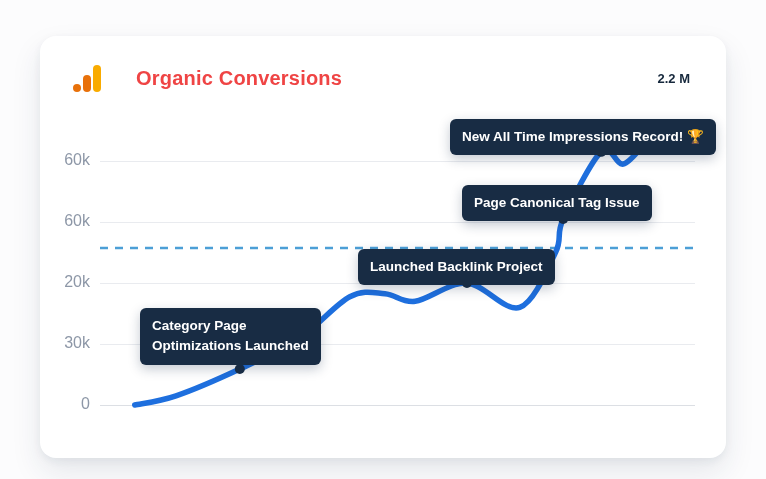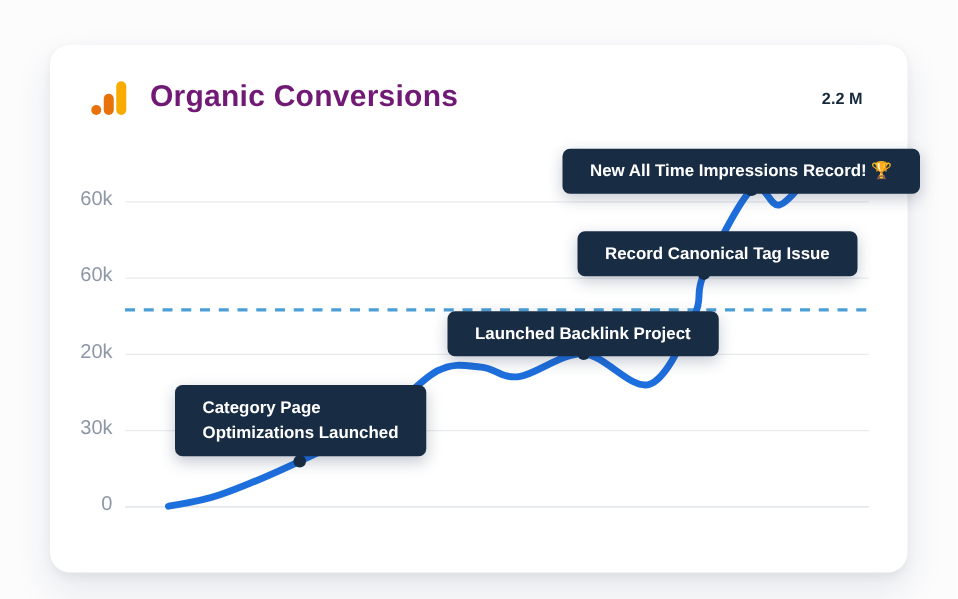--- a/index.html
+++ b/index.html
@@ -14,31 +14,31 @@
     box-shadow:0 14px 30px rgba(25,45,75,.10),0 3px 8px rgba(25,45,75,.06);
   }
   .header{
     position:absolute;left:32px;top:24px;right:36px;height:36px;
     display:flex;align-items:center;z-index:5;
   }
   .ga-icon{width:30px;height:30px;position:relative;margin-right:16px;flex:0 0 auto;}
   .ga-bar-tall{position:absolute;right:1px;bottom:1px;width:8px;height:27px;background:#F9AB00;border-radius:4px;}
   .ga-bar-mid{position:absolute;left:11px;bottom:1px;width:8px;height:17px;background:#E8710A;border-radius:4px;}
   .ga-dot{position:absolute;left:1px;bottom:1px;width:8px;height:8px;background:#E8710A;border-radius:50%;}
-  .card-title{margin:2px;font-size:24px;font-weight:700;color:#701a75;letter-spacing:.2px;}
+  .card-title{margin:18px;font-size:20px;font-weight:700;color:#ef4444;letter-spacing:.2px;}
   .metric{margin-left:auto;font-size:13px;font-weight:700;color:#16283C;}
   #chart-area{position:absolute;left:0;top:0;width:686px;height:422px;}
   #grid-layer{position:absolute;left:0;top:0;width:686px;height:422px;}
   .gridline{position:absolute;left:60px;width:595px;height:1px;background:#E9EBEF;}
   .gridline.baseline{background:#DCDFE4;}
   .tick{position:absolute;left:0;width:50px;text-align:right;font-size:16px;color:#8D97A7;}
   #chart-svg{position:absolute;left:0;top:0;}
   .tip{
     position:absolute;background:#182C44;color:#ffffff;font-weight:700;
-    font-size:13.5px;line-height:1.5;padding:8px 22px;border-radius:6px;
+    font-size:13.5px;line-height:1.5;padding:8px 12px;border-radius:6px;
     white-space:nowrap;box-shadow:0 4px 12px rgba(20,40,70,.25);z-index:4;
   }
   .tip1{left:100px;top:272px;}
   .tip2{left:318px;top:213px;}
   .tip3{left:422px;top:149px;}
   .tip4{left:410px;top:83px;}
 </style>
 </head>
 <body>
 
@@ -68,21 +68,21 @@
       </svg>
 
     <div class="tip tip1">
       <div>Category Page</div>
       <div>Optimizations Launched</div>
     </div>
     <div class="tip tip2">
       <div>Launched Backlink Project</div>
     </div>
     <div class="tip tip3">
-      <div>Record Canonical Tag Issue</div>
+      <div>Page Canonical Tag Issue</div>
     </div>
     <div class="tip tip4">
       <div>New All Time Impressions Record! 🏆</div>
     </div>
   </div>
 
   <div class="header">
     <div class="ga-icon">
       <span class="ga-dot"></span>
       <span class="ga-bar-mid"></span>

